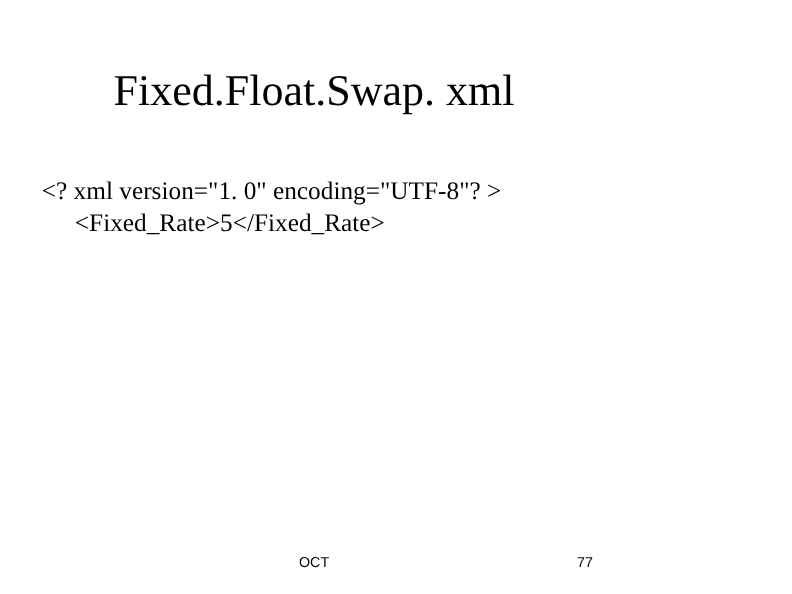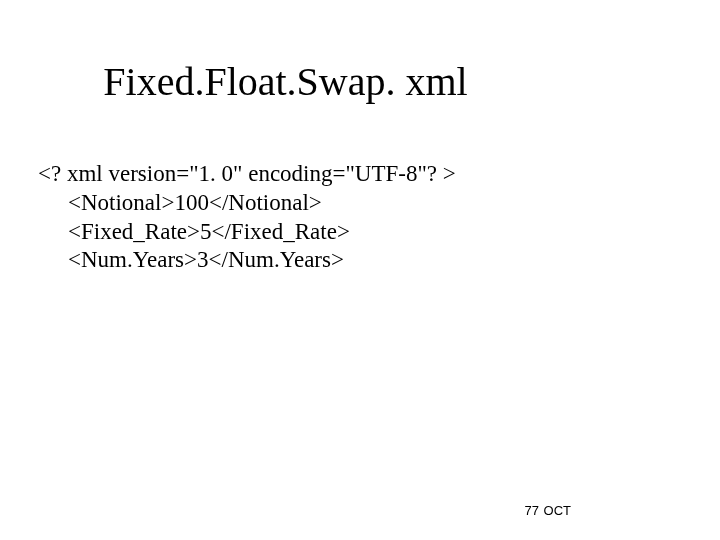--- a/index.html
+++ b/index.html
@@ -36,21 +36,21 @@
     line-height: 1.25;
   }
   .indent {
     padding-left: 30px;
   }
   .footer-center {
     position: absolute;
     bottom: 22px;
     left: 0;
     width: 100%;
-    text-align: right;
+    text-align: center;
     font-family: Arial, sans-serif;
     font-size: 13px;
   }
   .footer-right {
     position: absolute;
     bottom: 22px;
     right: 32px;
     font-family: Arial, sans-serif;
     font-size: 13px;
     margin-left: 24px;
@@ -58,21 +58,19 @@
 </style>
 </head>
 <body>
 
 <div class="slide">
 
   <div class="title">Fixed.Float.Swap. xml</div>
 
   <div class="body">
     <div>&lt;? xml version="1. 0" encoding="UTF-8"? &gt;</div>
-    <div class="indent">&lt;Notional&gt;100&lt;/Notional&gt;</div>
     <div class="indent">&lt;Fixed_Rate&gt;5&lt;/Fixed_Rate&gt;</div>
-    <div class="indent">&lt;Num.Years&gt;3&lt;/Num.Years&gt;</div>
   </div>
 
   <div class="footer-center">OCT</div>
   <div class="footer-right">77</div>
 
 </div>
 
 </body></html>

